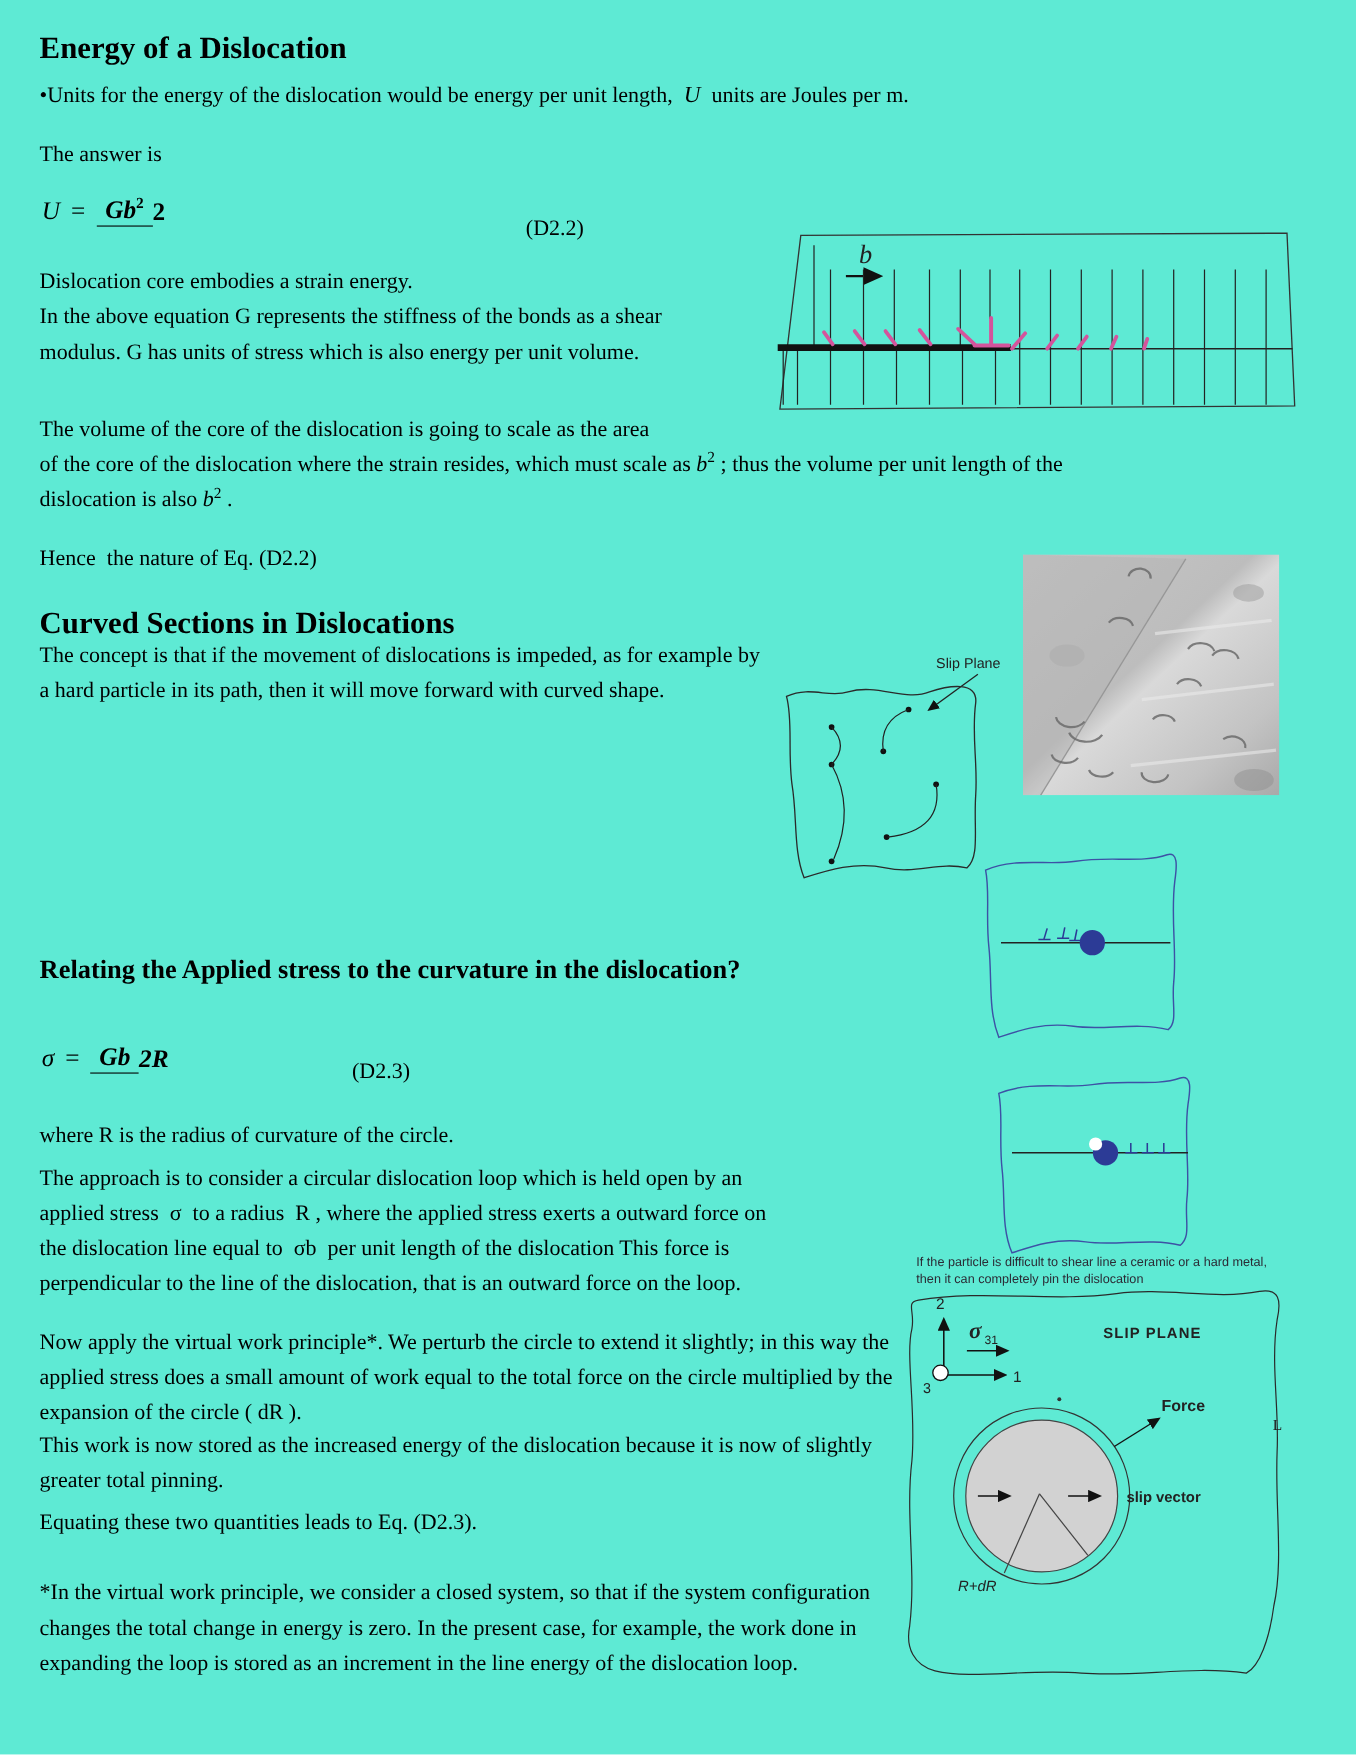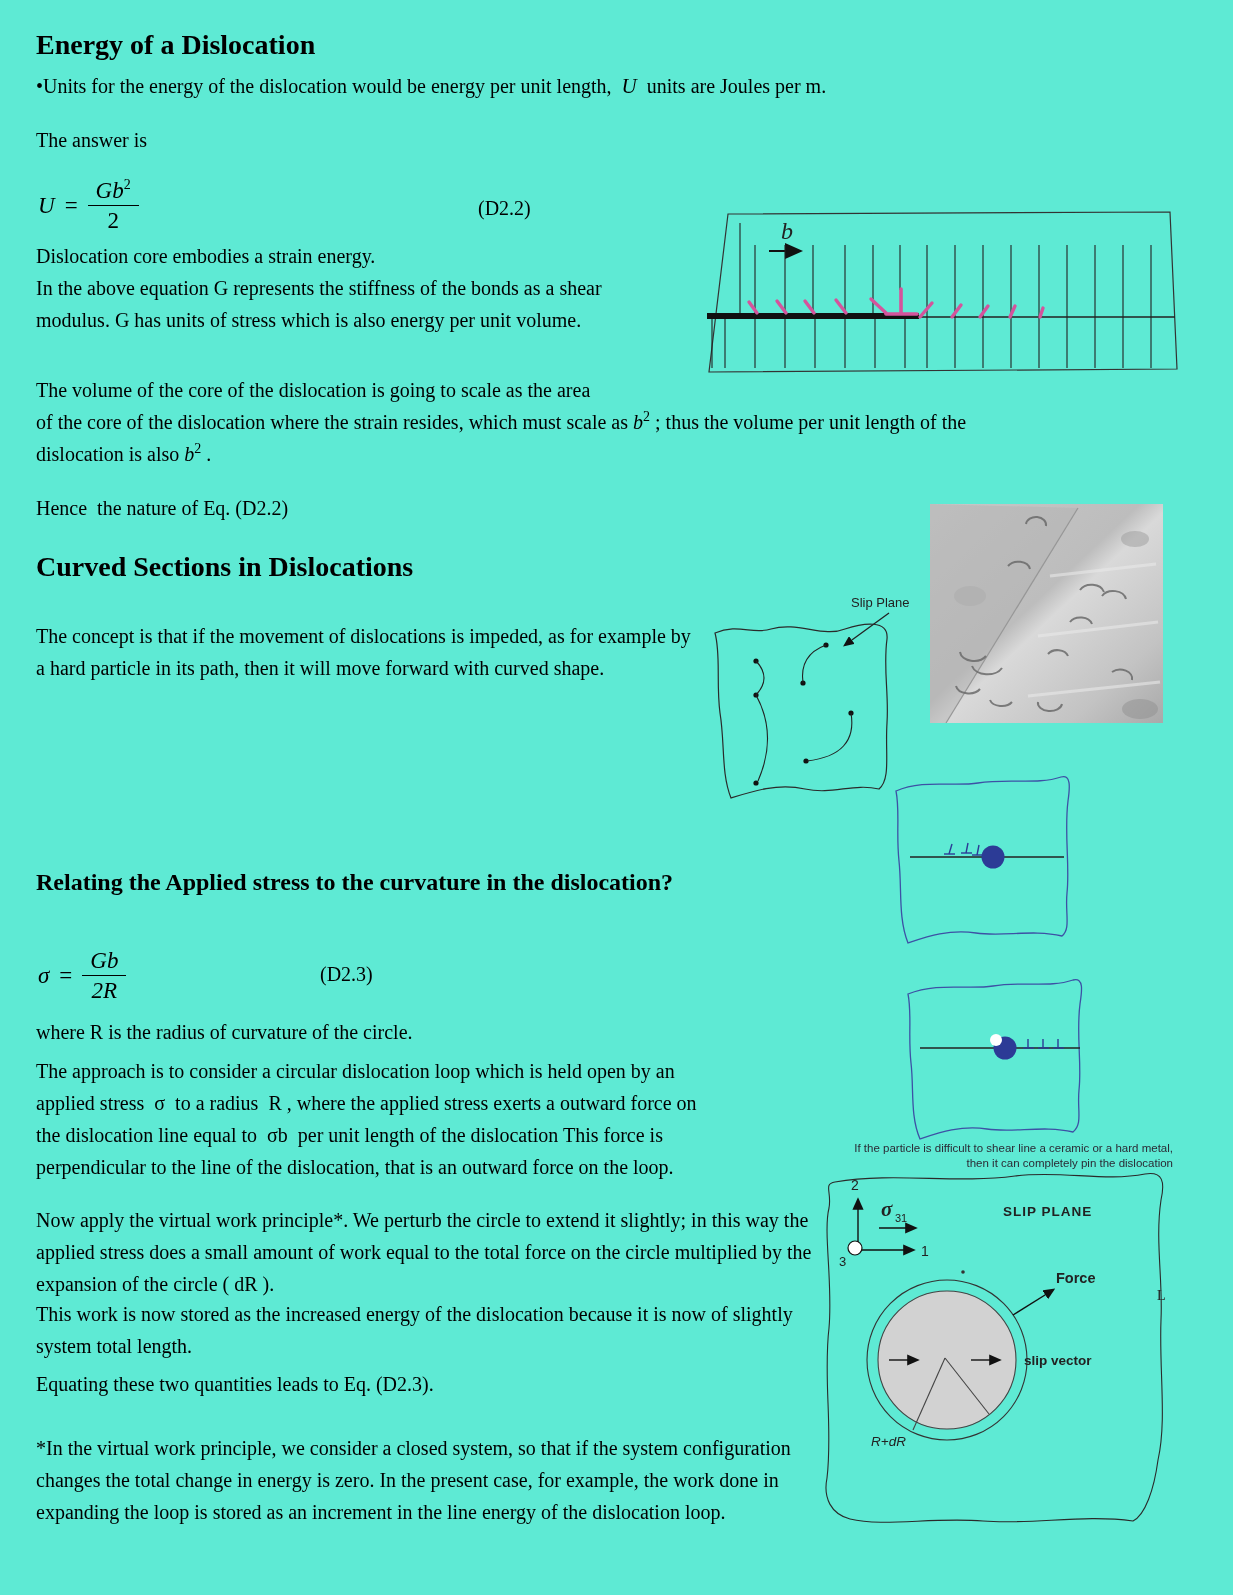--- a/index.html
+++ b/index.html
@@ -4,26 +4,26 @@
 <style>
   html,body{margin:0;padding:0;background:#ffffff;}
   .page{position:relative;width:1233px;height:1595px;background:#5eead4;overflow:hidden;
         font-family:"Liberation Serif",serif;color:#000;}
   .abs{position:absolute;}
   .body{font-size:20px;line-height:32px;white-space:pre-wrap;}
   .h1{font-size:28px;font-weight:bold;line-height:34px;}
   .h3{font-size:24px;font-weight:bold;line-height:40px;white-space:normal;}
   .it{font-style:italic;}
   .eq{display:flex;align-items:center;gap:10px;font-size:23px;font-style:italic;}
-  .frac{display:inline-flex;flex-direction:column;align-items:center;line-height:1.1;}
+  .frac{display:inline-flex;flex-direction:row;align-items:flex-start;line-height:1.1;font-weight:bold;}
   .frac .num{padding:0 8px 2px 8px;border-bottom:1.6px solid #000;}
   .frac .den{padding-top:2px;}
   sup.s{font-size:14px;vertical-align:super;line-height:0;font-style:italic;}
   .caption{font-family:"Liberation Sans",sans-serif;font-size:11.5px;line-height:15px;
-           color:#2b2b35;text-align:right;}
+           color:#2b2b35;text-align:left;}
   svg text{font-family:"Liberation Sans",sans-serif;fill:#222;}
   svg .serif{font-family:"Liberation Serif",serif;}
 </style>
 </head>
 <body>
 
 <div class="page">
 
   <div class="abs h1" style="left:36px;top:28px;">Energy of a Dislocation</div>
 
@@ -44,38 +44,38 @@
   <div class="abs body" style="left:36px;top:240px;width:660px;">Dislocation core embodies a strain energy.</div>
   <div class="abs body" style="left:36px;top:272px;width:630px;">In the above equation G represents the stiffness of the bonds as a shear modulus. G has units of stress which is also energy per unit volume.</div>
 
   <div class="abs body" style="left:36px;top:374px;width:1170px;">The volume of the core of the dislocation is going to scale as the area</div>
   <div class="abs body" style="left:36px;top:406px;width:1170px;"><span>of the core of the dislocation where the strain resides, which must scale as </span><span class="it">b</span><sup class="s" style="font-style:normal;">2</sup><span> ; thus the volume per unit length of the</span></div>
   <div class="abs body" style="left:36px;top:438px;width:1170px;"><span>dislocation is also </span><span class="it">b</span><sup class="s" style="font-style:normal;">2</sup><span> .</span></div>
 
   <div class="abs body" style="left:36px;top:492px;">Hence  the nature of Eq. (D2.2)</div>
 
   <div class="abs h1" style="left:36px;top:550px;">Curved Sections in Dislocations</div>
-  <div class="abs body" style="left:36px;top:620px;width:665px;">The concept is that if the movement of dislocations is impeded, as for example by a hard particle in its path, then it will move forward with curved shape.</div>
+  <div class="abs body" style="left:36px;top:580px;width:665px;">The concept is that if the movement of dislocations is impeded, as for example by a hard particle in its path, then it will move forward with curved shape.</div>
 
   <div class="abs h3" style="left:36px;top:862px;width:660px;">Relating the Applied stress to the curvature in the dislocation?</div>
 
   <div class="abs eq" style="left:38px;top:948px;">
     <span>σ</span>
     <span style="font-style:normal;">=</span>
     <span class="frac">
       <span class="num">Gb</span>
       <span class="den">2R</span>
     </span>
   </div>
   <div class="abs body" style="left:320px;top:958px;">(D2.3)</div>
 
   <div class="abs body" style="left:36px;top:1016px;width:700px;">where R is the radius of curvature of the circle.</div>
   <div class="abs body" style="left:36px;top:1055px;width:665px;">The approach is to consider a circular dislocation loop which is held open by an applied stress  σ  to a radius  R , where the applied stress exerts a outward force on the dislocation line equal to  σb  per unit length of the dislocation This force is perpendicular to the line of the dislocation, that is an outward force on the loop.</div>
   <div class="abs body" style="left:36px;top:1204px;width:790px;">Now apply the virtual work principle*. We perturb the circle to extend it slightly; in this way the applied stress does a small amount of work equal to the total force on the circle multiplied by the expansion of the circle ( dR ).</div>
-  <div class="abs body" style="left:36px;top:1298px;width:770px;">This work is now stored as the increased energy of the dislocation because it is now of slightly system total length.</div>
+  <div class="abs body" style="left:36px;top:1298px;width:770px;">This work is now stored as the increased energy of the dislocation because it is now of slightly greater total pinning.</div>
   <div class="abs body" style="left:36px;top:1368px;width:790px;">Equating these two quantities leads to Eq. (D2.3).</div>
   <div class="abs body" style="left:36px;top:1432px;width:775px;">*In the virtual work principle, we consider a closed system, so that if the system configuration changes the total change in energy is zero. In the present case, for example, the work done in expanding the loop is stored as an increment in the line energy of the dislocation loop.</div>
 
   <svg class="abs" style="left:693px;top:205px;" width="492" height="172" viewBox="0 0 492 172">
     <defs>
       <marker id="ahk" markerWidth="9" markerHeight="8" refX="7" refY="4" orient="auto">
         <path d="M0,0 L9,4 L0,8 Z" fill="#111"></path>
       </marker>
     </defs>
     <g>

